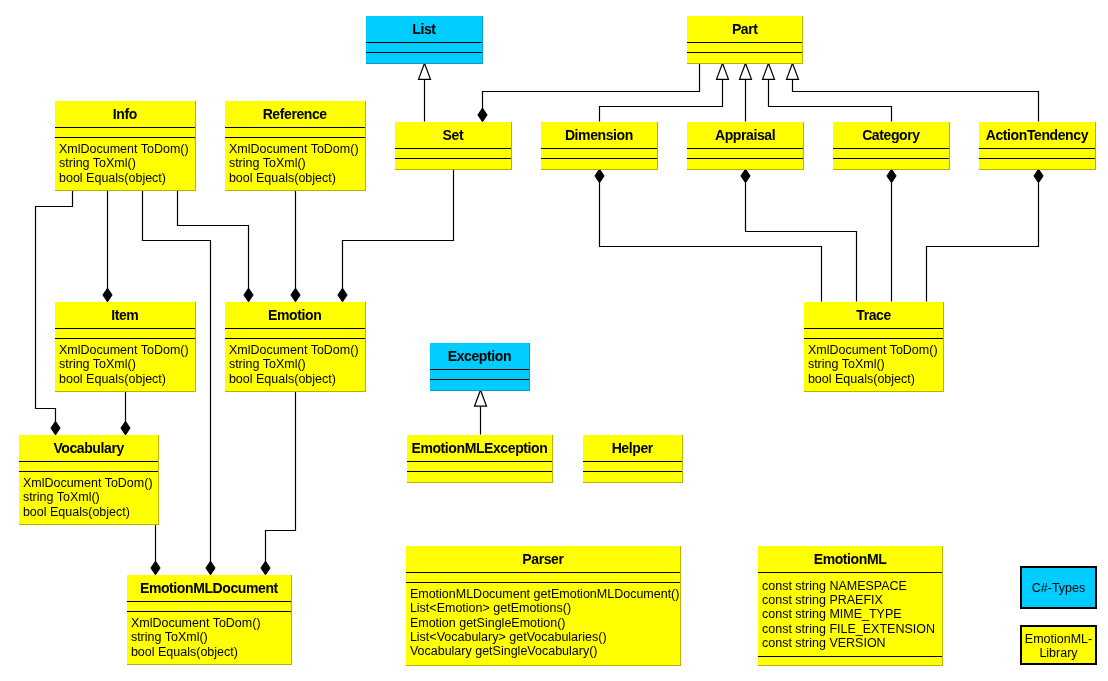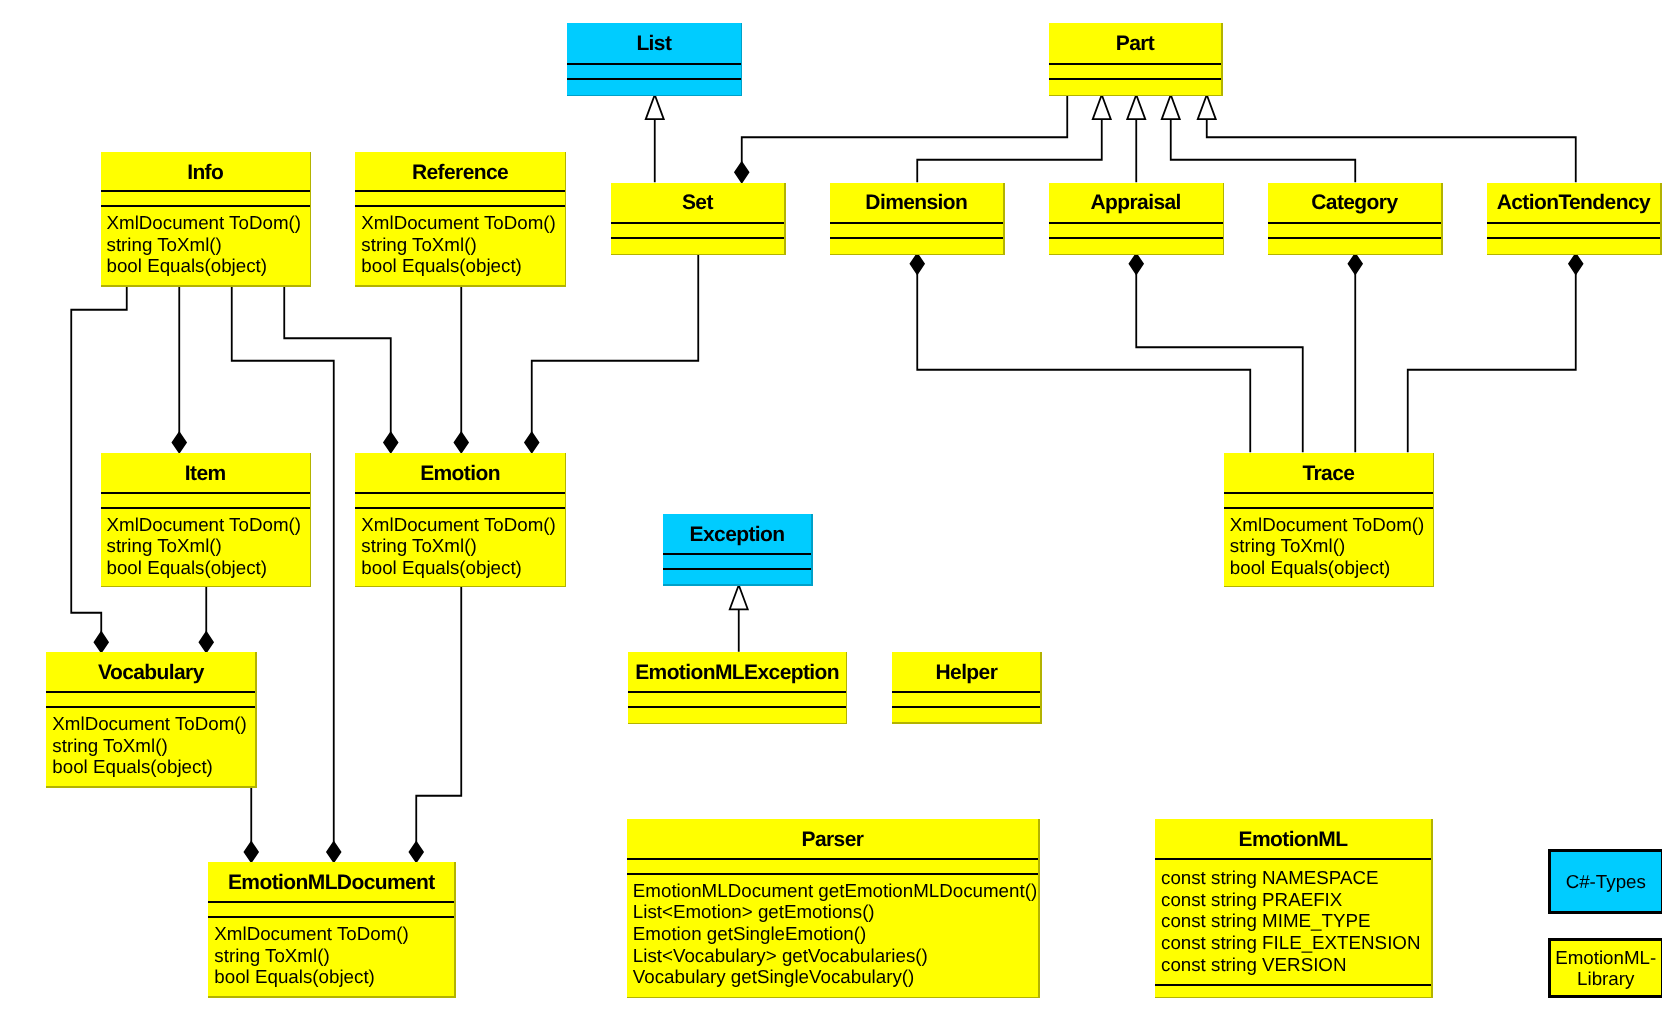--- a/index.html
+++ b/index.html
@@ -1,19 +1,19 @@
 <!DOCTYPE html>
 <html><head>
 <meta charset="utf-8">
 <title>Class diagram</title>
 <style>
   html,body{margin:0;padding:0;background:#ffffff;}
   body{width:1108px;height:681px;overflow:hidden;
        font-family:"Liberation Sans",sans-serif;}
-  #diagram{position:absolute;left:16px;top:0;width:964px;height:681px;}
+  #diagram{position:absolute;left:4px;top:0;width:964px;height:681px;}
   svg{display:block;}
   .cls-box{shape-rendering:crispEdges;}
   .cls-sep{stroke:#000000;stroke-width:1.2;shape-rendering:crispEdges;}
   .cls-title{font-family:"Liberation Sans",sans-serif;font-size:14px;font-weight:bold;
              letter-spacing:-0.4px;fill:#000000;text-anchor:middle;}
   .cls-member{font-family:"Liberation Sans",sans-serif;font-size:12.5px;font-weight:normal;
               fill:#000000;text-anchor:start;}
   .legend-label{font-family:"Liberation Sans",sans-serif;font-size:12.5px;fill:#000000;text-anchor:middle;}
   .edge{fill:none;stroke:#000000;stroke-width:1.2;stroke-linecap:butt;stroke-linejoin:miter;}
   .arrow-gen{fill:#ffffff;stroke:#000000;stroke-width:1.2;stroke-linejoin:miter;}

